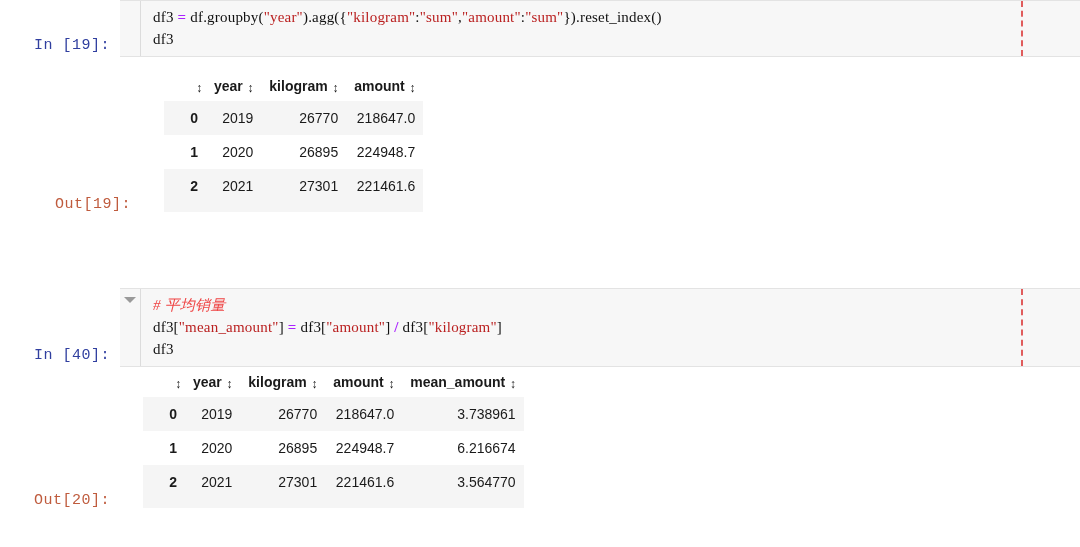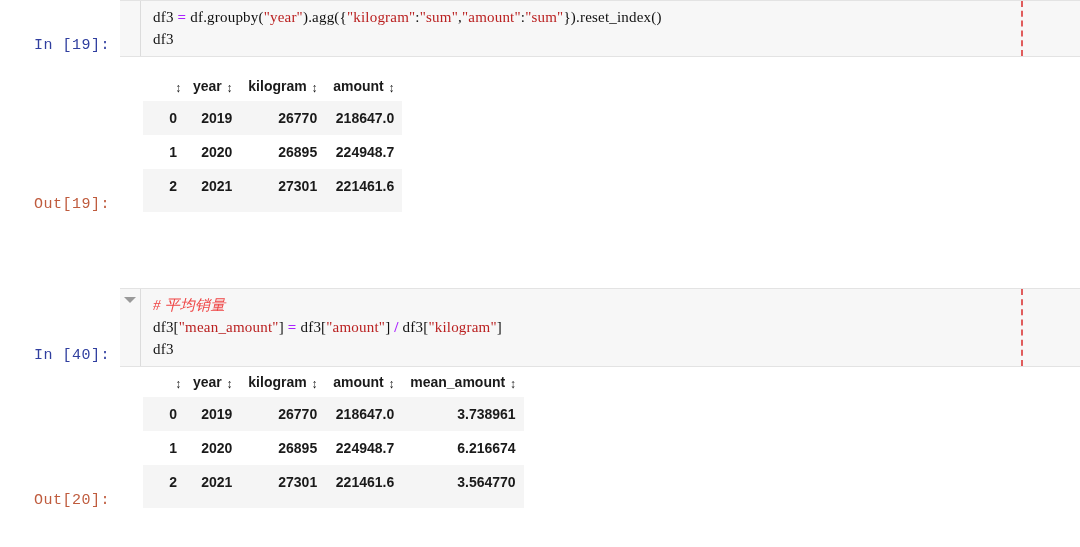--- a/index.html
+++ b/index.html
@@ -99,21 +99,20 @@
     border-collapse: collapse;
     border: none;
     margin: 0;
     font-family: "Liberation Sans", sans-serif;
     font-size: 14px;
     color: #1a1a1a;
   }
   table.df th, table.df td {
     border: none;
     padding: 0;
-    font-weight: bold;
   }
   table.df thead th {
     font-weight: bold;
     text-align: right;
     vertical-align: bottom;
     padding: 4px 8px 7px 8px;
     background: #ffffff;
     white-space: nowrap;
   }
   table.df thead th .sortglyph {
@@ -151,21 +150,21 @@
 
 <div id="notebook">
     <div class="cell" style="top: 0px;">
       <div class="prompt prompt-in">In [19]:</div>
       <div class="input-area">
         <div class="collapser"></div>
         <div class="code"><div><span>df3 </span><span class="tok-op">=</span><span> df.groupby(</span><span class="tok-str">"year"</span><span>).agg({</span><span class="tok-str">"kilogram"</span><span>:</span><span class="tok-str">"sum"</span><span>,</span><span class="tok-str">"amount"</span><span>:</span><span class="tok-str">"sum"</span><span>}).reset_index()</span></div><div><span>df3</span></div><div class="ruler" style="left: 880px;"></div></div>
       </div>
     </div>
     <div class="cell" style="top: 72px;">
-      <div class="prompt prompt-out" style="padding-top: 2px;">Out[19]:</div>
+      <div class="prompt prompt-out" style="padding-top: 2px; margin-left: 21px;">Out[19]:</div>
       <div class="out-area" style="padding-left: 23px;"><div class="df-wrap"><table class="df">
             <thead>
               <tr>
                 <th class="corner"><span class="sortglyph">↕</span></th>
                 <th><span>year</span><span class="sortglyph">↕</span></th>
                 <th><span>kilogram</span><span class="sortglyph">↕</span></th>
                 <th><span>amount</span><span class="sortglyph">↕</span></th>
               </tr>
             </thead>
             <tbody>

